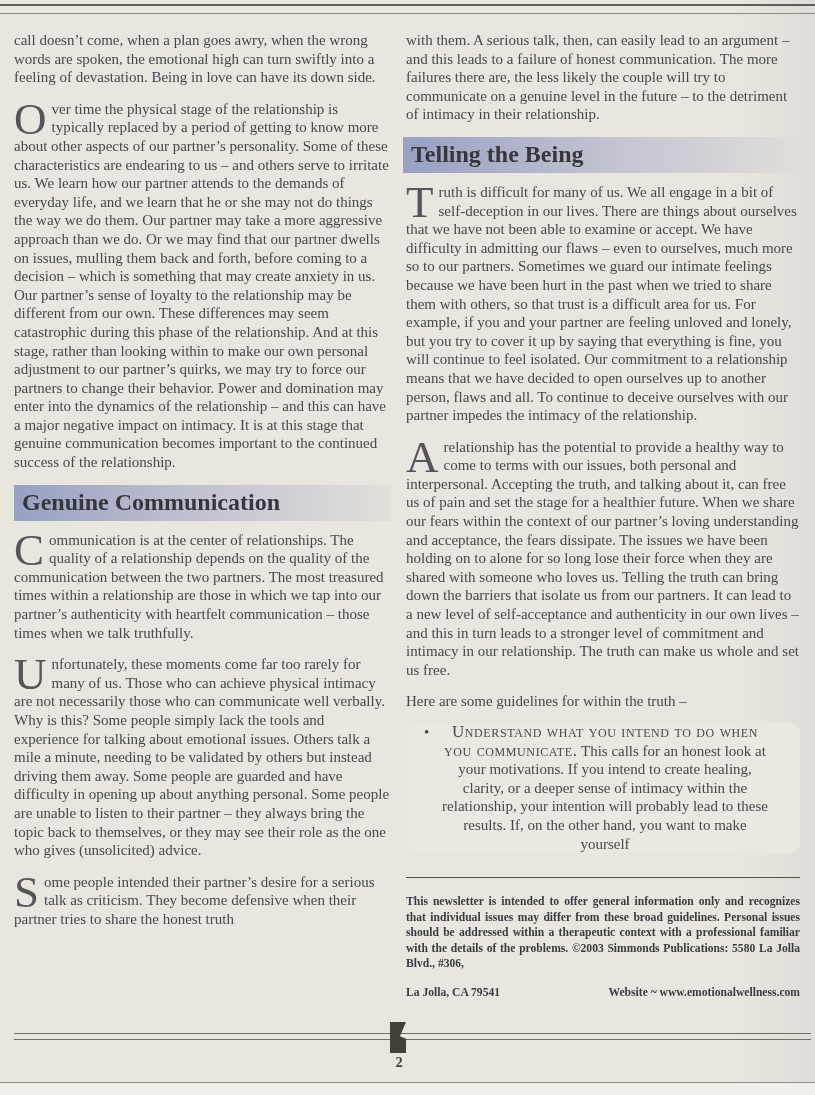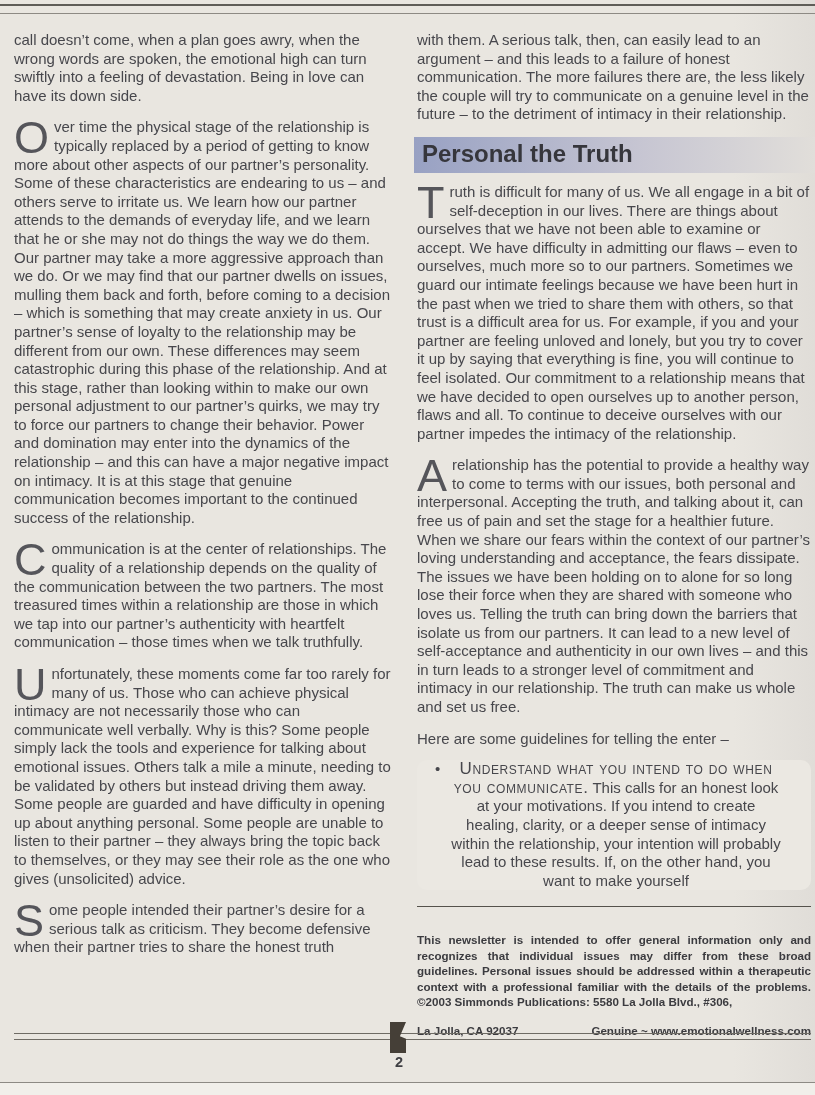--- a/index.html
+++ b/index.html
@@ -3,33 +3,33 @@
 <meta charset="utf-8">
 <style>
   html, body { margin: 0; padding: 0; }
   body { width: 815px; }
 
   .page {
     position: relative;
     width: 815px;
     height: 1095px;
     background: linear-gradient(to right, var(--page-bg) 0%, var(--page-bg) 90%, #e0ddd8 100%);
-    font-family: Liberation Sans, sans-serif;
+    font-family: Liberation Serif, serif;
     color: var(--ink);
     overflow: hidden;
   }
 
   
   .rule-top-a { position: absolute; top: 4px;  left: 0; width: 100%; height: 2px; background: #5f5d58; }
   .rule-top-b { position: absolute; top: 13px; left: 0; width: 100%; height: 1px; background: #8d8a84; }
 
   
   .col { position: absolute; top: 31px; font-size: 15px; line-height: 18.6px; }
   .col-left  { left: 14px;  width: 377px; }
-  .col-right { left: 417px; width: 394px; }
+  .col-right { left: 406px; width: 394px; }
 
   .col p { margin: 0 0 13px 0; }
   .col p:last-child { margin-bottom: 0; }
 
   .dropcap {
     float: left;
     font-size: 45px;
     line-height: 33px;
     padding: 3px 5px 0 0;
     color: #55555a;
@@ -58,23 +58,23 @@
   }
   .bullet-marker { width: 16px; flex: none; font-size: 15px; }
   .bullet-body { flex: 1; text-align: center; }
   .sc-lead {
     font-variant: small-caps;
     font-size: 17px;
     letter-spacing: 0.6px;
   }
 
   .disclaimer {
-    margin-top: 16px;
+    margin-top: 24px;
     border-top: 1.5px solid #55524c;
-    padding-top: 25px;
+    padding-top: 16px;
     font-weight: bold;
     font-size: 11.6px;
     line-height: 15.5px;
     color: #3b3b3f;
   }
   .disclaimer-body { text-align: justify; margin: 0; }
   .disclaimer-last { display: flex; justify-content: space-between; }
 
   
   .footer-rule {
@@ -109,49 +109,50 @@
 <div class="page">
 
   <div class="rule-top-a"></div>
   <div class="rule-top-b"></div>
 
   <div class="col col-left">
     <p>call doesn’t come, when a plan goes awry, when the wrong words are spoken, the emotional high can turn swiftly into a feeling of devastation. Being in love can have its down side.</p>
 
     <p><span class="dropcap">O</span><span>ver time the physical stage of the relationship is typically replaced by a period of getting to know more about other aspects of our partner’s personality. Some of these characteristics are endearing to us – and others serve to irritate us. We learn how our partner attends to the demands of everyday life, and we learn that he or she may not do things the way we do them. Our partner may take a more aggressive approach than we do. Or we may find that our partner dwells on issues, mulling them back and forth, before coming to a decision – which is something that may create anxiety in us. Our partner’s sense of loyalty to the relationship may be different from our own. These differences may seem catastrophic during this phase of the relationship. And at this stage, rather than looking within to make our own personal adjustment to our partner’s quirks, we may try to force our partners to change their behavior. Power and domination may enter into the dynamics of the relationship – and this can have a major negative impact on intimacy. It is at this stage that genuine communication becomes important to the continued success of the relationship.</span></p>
 
+    <h2 class="section-header">Genuine Communication</h2>
 
     <p><span class="dropcap">C</span><span>ommunication is at the center of relationships. The quality of a relationship depends on the quality of the communication between the two partners. The most treasured times within a relationship are those in which we tap into our partner’s authenticity with heartfelt communication – those times when we talk truthfully.</span></p>
 
     <p><span class="dropcap">U</span><span>nfortunately, these moments come far too rarely for many of us. Those who can achieve physical intimacy are not necessarily those who can communicate well verbally. Why is this? Some people simply lack the tools and experience for talking about emotional issues. Others talk a mile a minute, needing to be validated by others but instead driving them away. Some people are guarded and have difficulty in opening up about anything personal. Some people are unable to listen to their partner – they always bring the topic back to themselves, or they may see their role as the one who gives (unsolicited) advice.</span></p>
 
     <p><span class="dropcap">S</span><span>ome people intended their partner’s desire for a serious talk as criticism. They become defensive when their partner tries to share the honest truth</span></p>
   </div>
 
   <div class="col col-right">
     <p>with them. A serious talk, then, can easily lead to an argument – and this leads to a failure of honest communication. The more failures there are, the less likely the couple will try to communicate on a genuine level in the future – to the detriment of intimacy in their relationship.</p>
 
-    <h2 class="section-header">Personal the Truth</h2>
+    <h2 class="section-header">Telling the Being</h2>
 
     <p><span class="dropcap">T</span><span>ruth is difficult for many of us. We all engage in a bit of self-deception in our lives. There are things about ourselves that we have not been able to examine or accept. We have difficulty in admitting our flaws – even to ourselves, much more so to our partners. Sometimes we guard our intimate feelings because we have been hurt in the past when we tried to share them with others, so that trust is a difficult area for us. For example, if you and your partner are feeling unloved and lonely, but you try to cover it up by saying that everything is fine, you will continue to feel isolated. Our commitment to a relationship means that we have decided to open ourselves up to another person, flaws and all. To continue to deceive ourselves with our partner impedes the intimacy of the relationship.</span></p>
 
     <p><span class="dropcap">A</span><span>relationship has the potential to provide a healthy way to come to terms with our issues, both personal and interpersonal. Accepting the truth, and talking about it, can free us of pain and set the stage for a healthier future. When we share our fears within the context of our partner’s loving understanding and acceptance, the fears dissipate. The issues we have been holding on to alone for so long lose their force when they are shared with someone who loves us. Telling the truth can bring down the barriers that isolate us from our partners. It can lead to a new level of self-acceptance and authenticity in our own lives – and this in turn leads to a stronger level of commitment and intimacy in our relationship. The truth can make us whole and set us free.</span></p>
 
-    <div class="guidelines-intro">Here are some guidelines for telling the enter –</div>
+    <div class="guidelines-intro">Here are some guidelines for within the truth –</div>
 
     <div class="bullet-item">
       <span class="bullet-marker">•</span>
       <div class="bullet-body"><span class="sc-lead">Understand what you intend to do when you communicate.</span> <span>This calls for an honest look at your motivations. If you intend to create healing, clarity, or a deeper sense of intimacy within the relationship, your intention will probably lead to these results. If, on the other hand, you want to make yourself</span></div>
     </div>
 
     <div class="disclaimer">
       <p class="disclaimer-body">This newsletter is intended to offer general information only and recognizes that individual issues may differ from these broad guidelines. Personal issues should be addressed within a therapeutic context with a professional familiar with the details of the problems. ©2003 Simmonds Publications: 5580 La Jolla Blvd., #306,</p>
       <div class="disclaimer-last">
-        <span>La Jolla, CA 92037</span>
-        <span>Genuine ~ www.emotionalwellness.com</span>
+        <span>La Jolla, CA 79541</span>
+        <span>Website ~ www.emotionalwellness.com</span>
       </div>
     </div>
   </div>
 
   <div class="footer-rule"></div>
   <div class="ornament"></div>
   <div class="page-number">2</div>
   <div class="rule-bottom"></div>
   <div class="scan-edge"></div>
 

